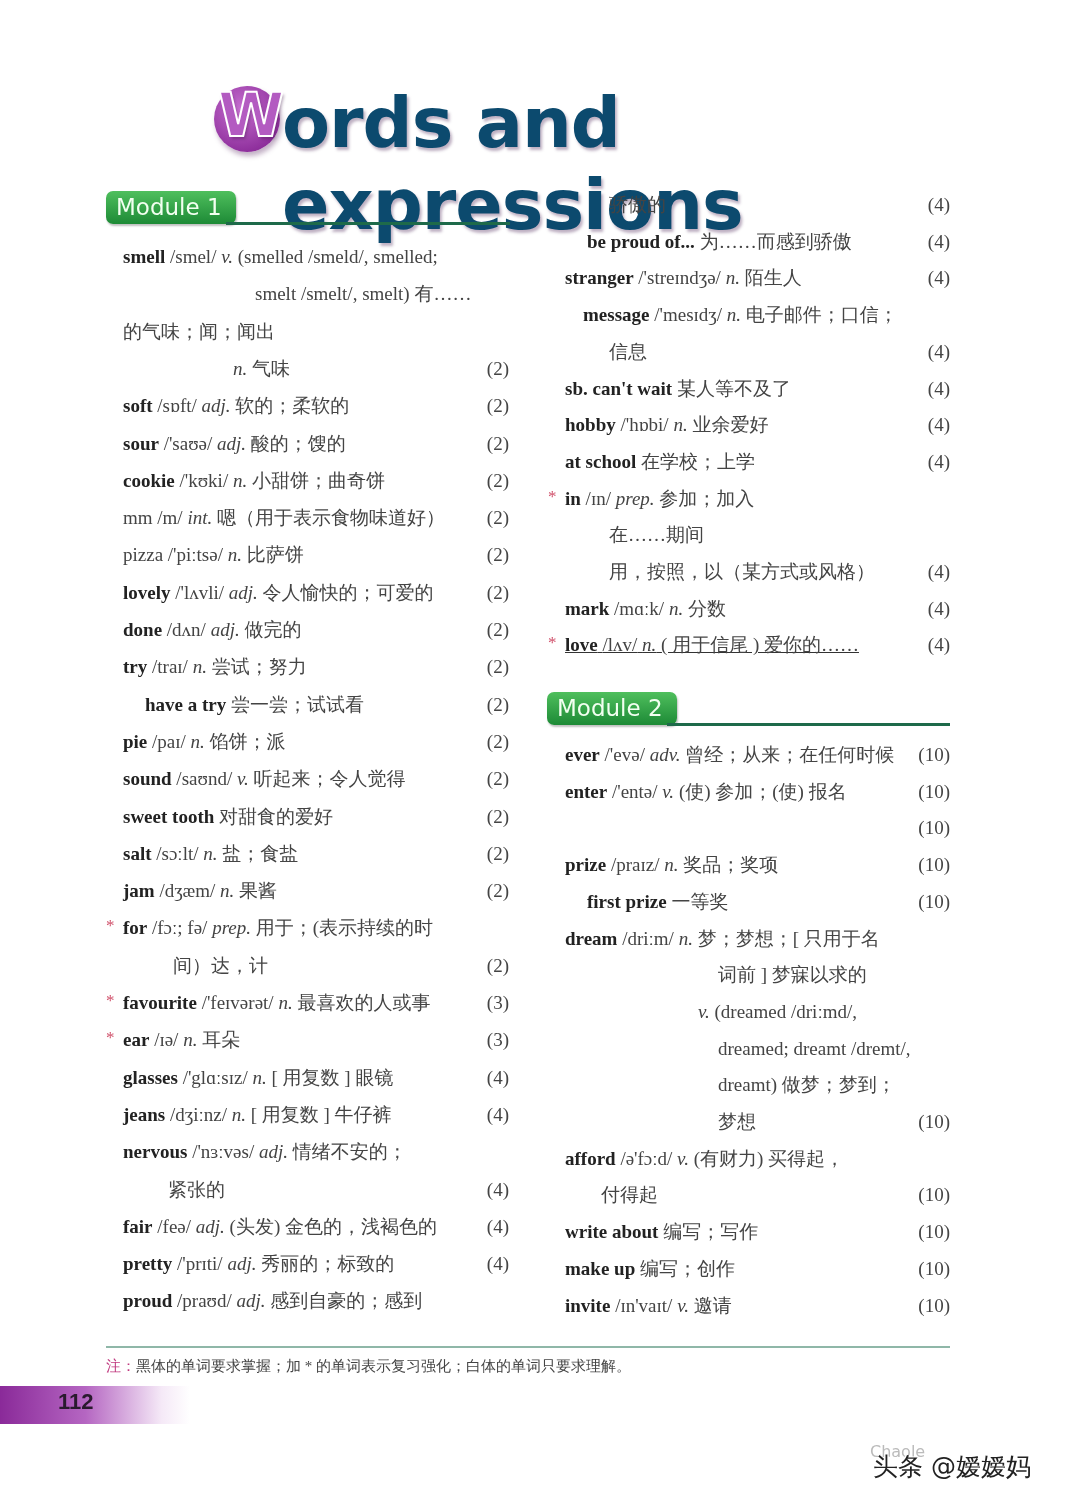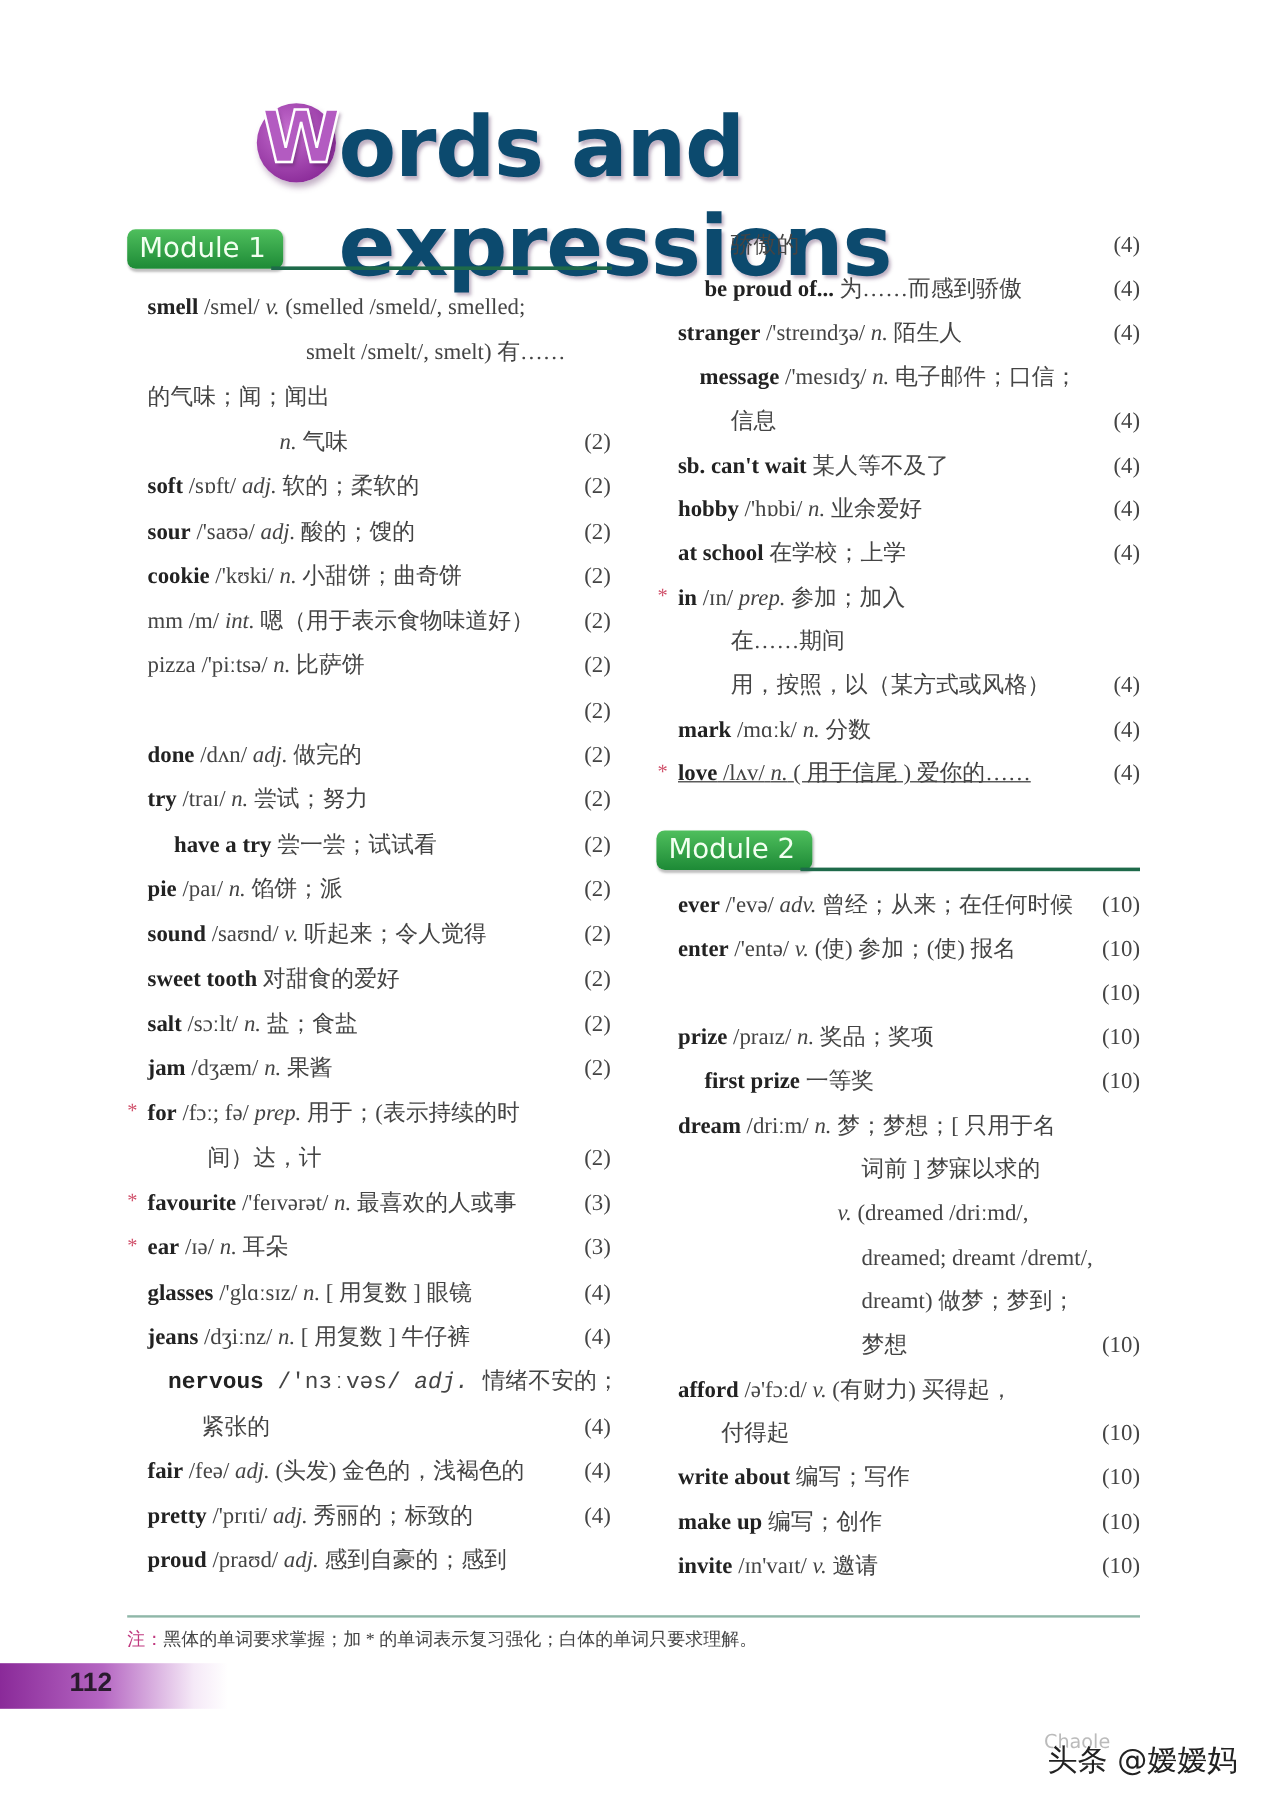--- a/index.html
+++ b/index.html
@@ -77,36 +77,36 @@
 <div id="left-col" class="col" style="left:123px; top:242px; width:386px;">
     <div class="row" style="top: 0px; left: 0px; right: 0px;"><span style="margin-left: 0px;"><span class="hw">smell</span> <span class="ph">/smel/</span> <span class="pos">v.</span> <span class="txt">(smelled /smeld/, smelled;</span></span></div>
     <div class="row" style="top: 37.3px; left: 0px; right: 0px;"><span style="margin-left: 132px;"><span class="txt">smelt /smelt/, smelt) 有……</span></span></div>
     <div class="row" style="top: 74.6px; left: 0px; right: 0px;"><span style=""><span class="txt">的气味；闻；闻出</span></span></div>
     <div class="row" style="top: 111.9px; left: 0px; right: 0px;"><span style="margin-left: 110px;"><span class="pos">n.</span> <span class="txt">气味</span></span><span class="num">(2)</span></div>
     <div class="row" style="top: 149.2px; left: 0px; right: 0px;"><span style="margin-left: 0px;"><span class="hw">soft</span> <span class="ph">/sɒft/</span> <span class="pos">adj.</span> <span class="txt">软的；柔软的</span></span><span class="num">(2)</span></div>
     <div class="row" style="top: 186.5px; left: 0px; right: 0px;"><span style="margin-left: 0px;"><span class="hw">sour</span> <span class="ph">/'saʊə/</span> <span class="pos">adj.</span> <span class="txt">酸的；馊的</span></span><span class="num">(2)</span></div>
     <div class="row" style="top: 223.8px; left: 0px; right: 0px;"><span style="margin-left: 0px;"><span class="hw">cookie</span> <span class="ph">/'kʊki/</span> <span class="pos">n.</span> <span class="txt">小甜饼；曲奇饼</span></span><span class="num">(2)</span></div>
     <div class="row" style="top: 261.1px; left: 0px; right: 0px;"><span style="margin-left: 0px;"><span class="ph">mm /m/</span> <span class="pos">int.</span> <span class="txt">嗯（用于表示食物味道好）</span></span><span class="num">(2)</span></div>
     <div class="row" style="top: 298.4px; left: 0px; right: 0px;"><span style="margin-left: 0px;"><span class="ph">pizza /'piːtsə/</span> <span class="pos">n.</span> <span class="txt">比萨饼</span></span><span class="num">(2)</span></div>
-    <div class="row" style="top: 335.7px; left: 0px; right: 0px;"><span class="num">(2)</span></div>
+    <div class="row" style="top: 335.7px; left: 0px; right: 0px;"><span style="margin-left: 0px;"><span class="hw">lovely</span> <span class="ph">/'lʌvli/</span> <span class="pos">adj.</span> <span class="txt">令人愉快的；可爱的</span></span><span class="num">(2)</span></div>
     <div class="row" style="top: 373px; left: 0px; right: 0px;"><span style="margin-left: 0px;"><span class="hw">done</span> <span class="ph">/dʌn/</span> <span class="pos">adj.</span> <span class="txt">做完的</span></span><span class="num">(2)</span></div>
     <div class="row" style="top: 410.3px; left: 0px; right: 0px;"><span style="margin-left: 0px;"><span class="hw">try</span> <span class="ph">/traɪ/</span> <span class="pos">n.</span> <span class="txt">尝试；努力</span></span><span class="num">(2)</span></div>
     <div class="row" style="top: 447.6px; left: 0px; right: 0px;"><span style="margin-left: 22px;"><span class="hw">have a try</span> <span class="txt">尝一尝；试试看</span></span><span class="num">(2)</span></div>
     <div class="row" style="top: 484.9px; left: 0px; right: 0px;"><span style="margin-left: 0px;"><span class="hw">pie</span> <span class="ph">/paɪ/</span> <span class="pos">n.</span> <span class="txt">馅饼；派</span></span><span class="num">(2)</span></div>
     <div class="row" style="top: 522.2px; left: 0px; right: 0px;"><span style="margin-left: 0px;"><span class="hw">sound</span> <span class="ph">/saʊnd/</span> <span class="pos">v.</span> <span class="txt">听起来；令人觉得</span></span><span class="num">(2)</span></div>
     <div class="row" style="top: 559.5px; left: 0px; right: 0px;"><span style="margin-left: 0px;"><span class="hw">sweet tooth</span> <span class="txt">对甜食的爱好</span></span><span class="num">(2)</span></div>
     <div class="row" style="top: 596.8px; left: 0px; right: 0px;"><span style="margin-left: 0px;"><span class="hw">salt</span> <span class="ph">/sɔːlt/</span> <span class="pos">n.</span> <span class="txt">盐；食盐</span></span><span class="num">(2)</span></div>
     <div class="row" style="top: 634.1px; left: 0px; right: 0px;"><span style="margin-left: 0px;"><span class="hw">jam</span> <span class="ph">/dʒæm/</span> <span class="pos">n.</span> <span class="txt">果酱</span></span><span class="num">(2)</span></div>
     <div class="row" style="top: 671.4px; left: 0px; right: 0px;"><span class="star" style="left: -17px; top: -2px;">*</span><span style="margin-left: 0px;"><span class="hw">for</span> <span class="ph">/fɔː; fə/</span> <span class="pos">prep.</span> <span class="txt">用于；(表示持续的时</span></span></div>
     <div class="row" style="top: 708.7px; left: 0px; right: 0px;"><span style="margin-left: 50px;"><span class="txt">间）达，计</span></span><span class="num">(2)</span></div>
     <div class="row" style="top: 746px; left: 0px; right: 0px;"><span class="star" style="left: -17px; top: -2px;">*</span><span style="margin-left: 0px;"><span class="hw">favourite</span> <span class="ph">/'feɪvərət/</span> <span class="pos">n.</span> <span class="txt">最喜欢的人或事</span></span><span class="num">(3)</span></div>
     <div class="row" style="top: 783.3px; left: 0px; right: 0px;"><span class="star" style="left: -17px; top: -2px;">*</span><span style="margin-left: 0px;"><span class="hw">ear</span> <span class="ph">/ɪə/</span> <span class="pos">n.</span> <span class="txt">耳朵</span></span><span class="num">(3)</span></div>
     <div class="row" style="top: 820.6px; left: 0px; right: 0px;"><span style="margin-left: 0px;"><span class="hw">glasses</span> <span class="ph">/'glɑːsɪz/</span> <span class="pos">n.</span> <span class="txt">[ 用复数 ] 眼镜</span></span><span class="num">(4)</span></div>
     <div class="row" style="top: 857.9px; left: 0px; right: 0px;"><span style="margin-left: 0px;"><span class="hw">jeans</span> <span class="ph">/dʒiːnz/</span> <span class="pos">n.</span> <span class="txt">[ 用复数 ] 牛仔裤</span></span><span class="num">(4)</span></div>
-    <div class="row" style="top: 895.2px; left: 0px; right: 0px;"><span style="margin-left: 17px; font-family: Liberation Mono, monospace;"><span class="hw">nervous</span> <span class="ph">/'nɜːvəs/</span> <span class="pos">adj.</span> <span class="txt">情绪不安的；</span></span></div>
+    <div class="row" style="top: 895.2px; left: 0px; right: 0px;"><span style="margin-left: 0px;"><span class="hw">nervous</span> <span class="ph">/'nɜːvəs/</span> <span class="pos">adj.</span> <span class="txt">情绪不安的；</span></span></div>
     <div class="row" style="top: 932.5px; left: 0px; right: 0px;"><span style="margin-left: 45px;"><span class="txt">紧张的</span></span><span class="num">(4)</span></div>
     <div class="row" style="top: 969.8px; left: 0px; right: 0px;"><span style="margin-left: 0px;"><span class="hw">fair</span> <span class="ph">/feə/</span> <span class="pos">adj.</span> <span class="txt">(头发) 金色的，浅褐色的</span></span><span class="num">(4)</span></div>
     <div class="row" style="top: 1007.1px; left: 0px; right: 0px;"><span style="margin-left: 0px;"><span class="hw">pretty</span> <span class="ph">/'prɪti/</span> <span class="pos">adj.</span> <span class="txt">秀丽的；标致的</span></span><span class="num">(4)</span></div>
     <div class="row" style="top: 1044.4px; left: 0px; right: 0px;"><span style="margin-left: 0px;"><span class="hw">proud</span> <span class="ph">/praʊd/</span> <span class="pos">adj.</span> <span class="txt">感到自豪的；感到</span></span></div>
   </div>
 <div id="right-top" class="col" style="left:565px; top:190px; width:385px;">
     <div class="row" style="top: 0px; left: 0px; right: 0px;"><span style="margin-left: 44px;"><span class="txt">骄傲的</span></span><span class="num">(4)</span></div>
     <div class="row" style="top: 36.7px; left: 0px; right: 0px;"><span style="margin-left: 22px;"><span class="hw">be proud of...</span> <span class="txt">为……而感到骄傲</span></span><span class="num">(4)</span></div>
     <div class="row" style="top: 73.4px; left: 0px; right: 0px;"><span style="margin-left: 0px;"><span class="hw">stranger</span> <span class="ph">/'streɪndʒə/</span> <span class="pos">n.</span> <span class="txt">陌生人</span></span><span class="num">(4)</span></div>
     <div class="row" style="top: 110.1px; left: 0px; right: 0px; margin-left: 18px;"><span style="margin-left: 0px;"><span class="hw">message</span> <span class="ph">/'mesɪdʒ/</span> <span class="pos">n.</span> <span class="txt">电子邮件；口信；</span></span></div>

